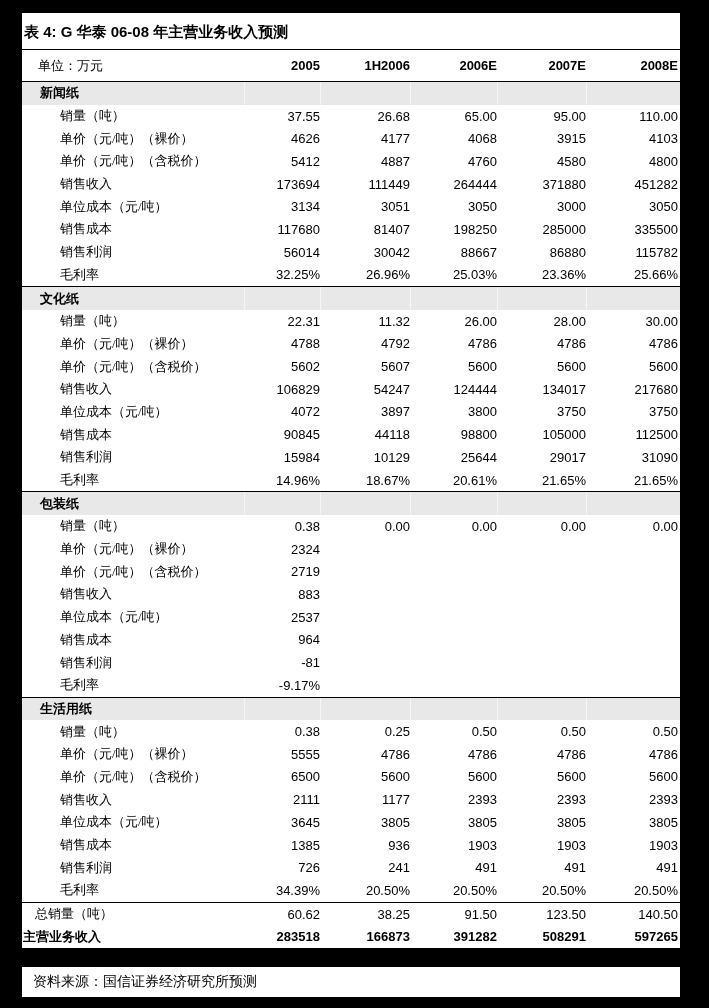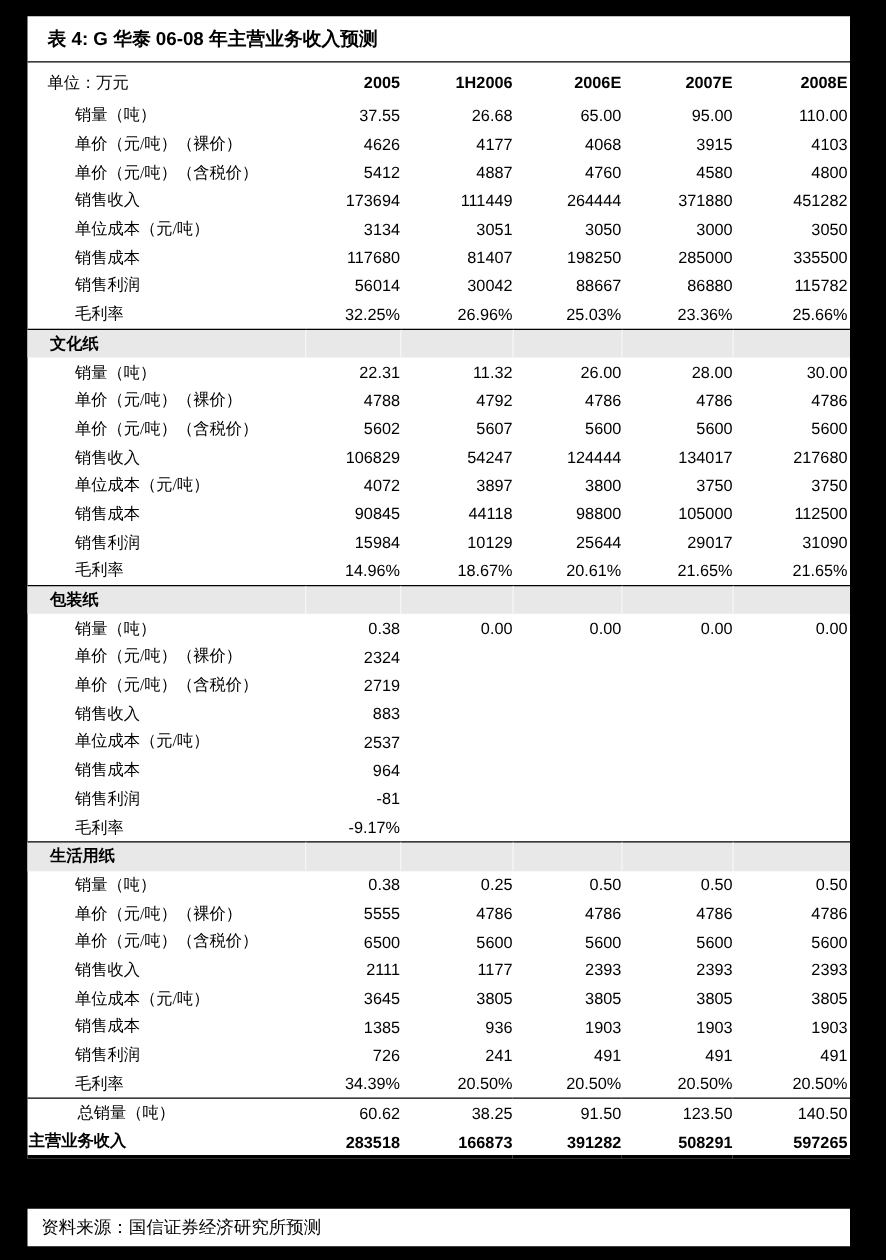--- a/index.html
+++ b/index.html
@@ -14,21 +14,21 @@
     position: absolute;
     left: 22px; top: 13px;
     width: 658px;
     background: #fff;
   }
   .title {
     height: 36px;
     line-height: 38px;
     font-size: 15px;
     font-weight: bold;
-    padding-left: 16px;
+    padding-left: 2px;
     border-bottom: 1px solid #000;
     font-family: "Liberation Sans", sans-serif;
     white-space: nowrap;
   }
   table {
     border-collapse: collapse;
     table-layout: fixed;
     width: 658px;
   }
   td {
@@ -49,21 +49,21 @@
   thead td.num { font-weight: bold; margin-top: 48px; }
   tr.band { background: #e8e8e8; }
   tr.band td { border-top: 1px solid #000; }
   tr.band td.num { border-left: 1px solid #f5f5f5; }
   tr.band td.sec {
     padding-left: 18px;
     font-weight: bold;
   }
   td.label { padding-left: 38px; }
   tr.total-qty td { border-top: 1px solid #000; }
-  tr.total-qty td.label { padding-left: 40px; margin-top: 23px; }
+  tr.total-qty td.label { padding-left: 13px; margin-top: 23px; }
   tr.revenue td { border-bottom: 3px solid #000; font-weight: bold; }
   tr.revenue td.label { padding-left: 1px; }
   .footer {
     position: absolute;
     left: 22px; top: 967px;
     width: 658px; height: 30px;
     background: #fff;
     box-sizing: border-box;
     display: flex;
     align-items: center;
@@ -95,20 +95,28 @@
         <tr>
           <td class="unit">单位：万元</td>
           <td class="num">2005</td>
           <td class="num">1H2006</td>
           <td class="num">2006E</td>
           <td class="num">2007E</td>
           <td class="num">2008E</td>
         </tr>
       </thead>
       <tbody id="table-body">
+          <tr class="band">
+            <td class="sec">新闻纸</td>
+            <td class="num"></td>
+            <td class="num"></td>
+            <td class="num"></td>
+            <td class="num"></td>
+            <td class="num"></td>
+          </tr>
           <tr>
             <td class="label">销量（吨）</td>
             <td class="num">37.55</td>
             <td class="num">26.68</td>
             <td class="num">65.00</td>
             <td class="num">95.00</td>
             <td class="num">110.00</td>
           </tr>
           <tr>
             <td class="label">单价（元/吨）（裸价）</td>

